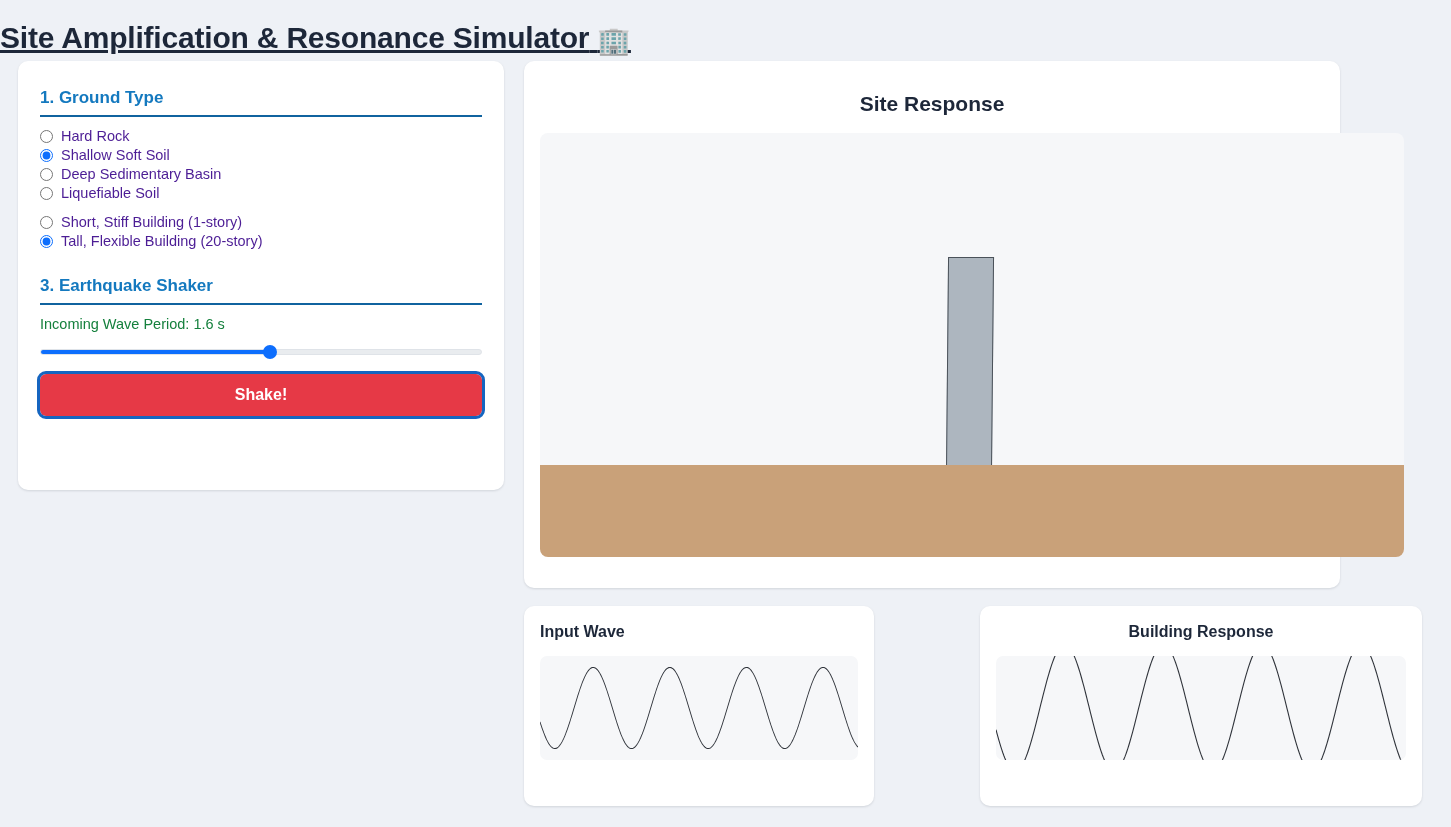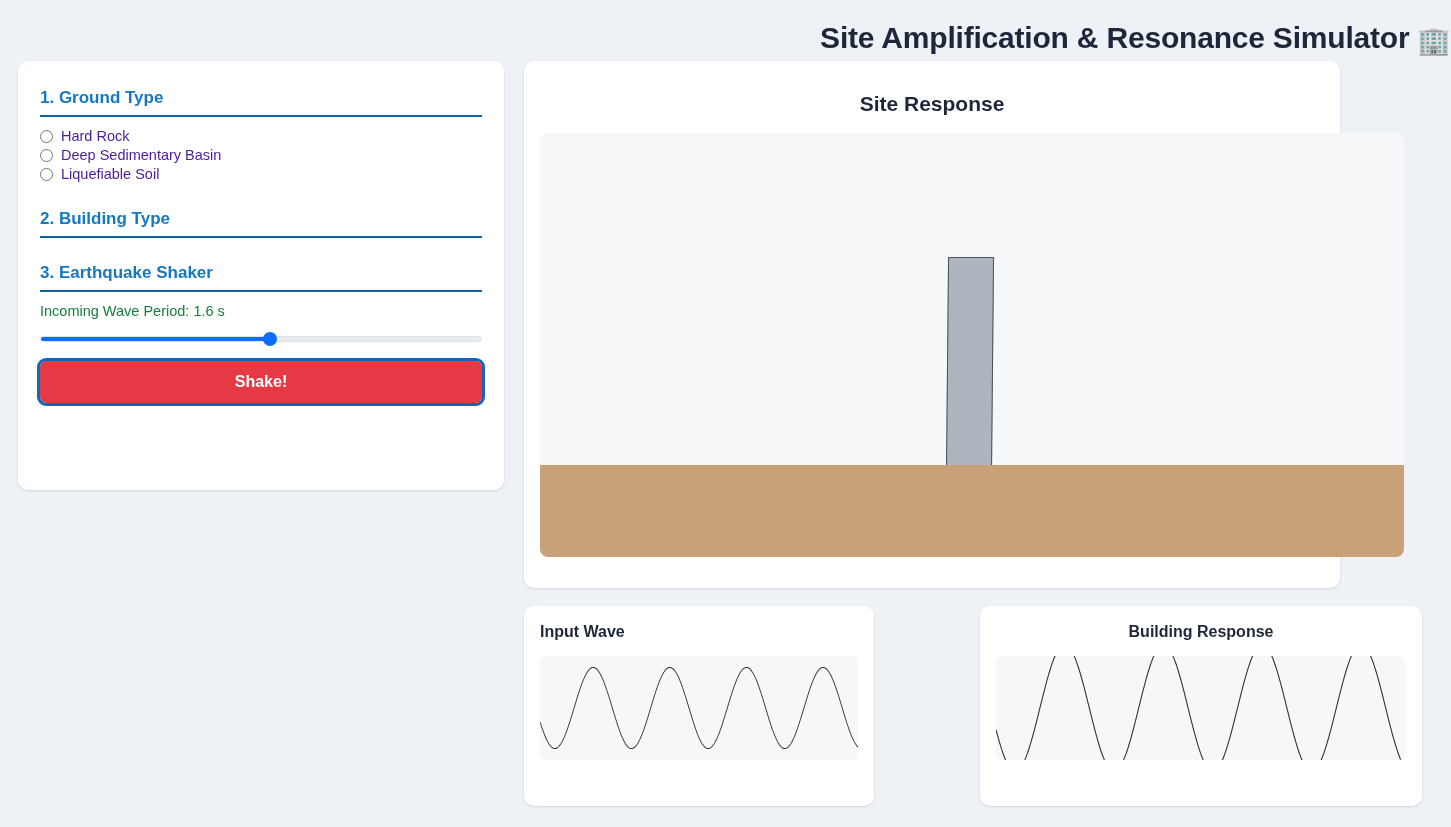--- a/index.html
+++ b/index.html
@@ -12,26 +12,27 @@
   body {
     background: #eef1f6;
     font-family: "Liberation Sans", sans-serif;
     color: #1f2937;
   }
 
   
   #page-title {
     margin: 0;
     padding-top: 18px;
-    text-align: right;
+    text-align: left;
     font-size: 30px;
     font-weight: bold;
     color: #1d2739;
     letter-spacing: -0.2px;
     line-height: 40px;
+    text-decoration: underline;
   }
   #page-title .emoji { font-size: 27px; vertical-align: -2px; }
 
   
   .layout {
     position: relative;
     width: 1451px;
     height: 760px;
     padding: 0 18px;
   }
@@ -219,30 +220,43 @@
 
   <section class="card" id="controls-card">
 
     <h2 class="section-heading">1. Ground Type</h2>
     <div class="radio-group">
       <div class="radio-row">
         <input type="radio" name="ground" id="g0" style="">
         <label for="g0">Hard Rock</label>
       </div>
       <div class="radio-row">
+        <input type="radio" name="ground" id="g1" checked="" style="">
+        <label for="g1">Shallow Soft Soil</label>
+      </div>
+      <div class="radio-row">
         <input type="radio" name="ground" id="g2" style="">
         <label for="g2">Deep Sedimentary Basin</label>
       </div>
       <div class="radio-row">
         <input type="radio" name="ground" id="g3" style="">
         <label for="g3">Liquefiable Soil</label>
       </div>
     </div>
 
-    <h2 class="section-heading spaced">2. Building Type</h2>
+    <div class="radio-group">
+      <div class="radio-row">
+        <input type="radio" name="building" id="b0" style="">
+        <label for="b0">Short, Stiff Building (1-story)</label>
+      </div>
+      <div class="radio-row">
+        <input type="radio" name="building" id="b1" checked="" style="">
+        <label for="b1">Tall, Flexible Building (20-story)</label>
+      </div>
+    </div>
 
     <h2 class="section-heading spaced">3. Earthquake Shaker</h2>
 
     <div class="slider-label">Incoming Wave Period: 1.6 s</div>
     <div class="slider-wrap">
       <input type="range" class="period-slider" min="0" max="100" value="52" style="">
     </div>
 
     <button id="shake-button">Shake!</button>
   </section>

